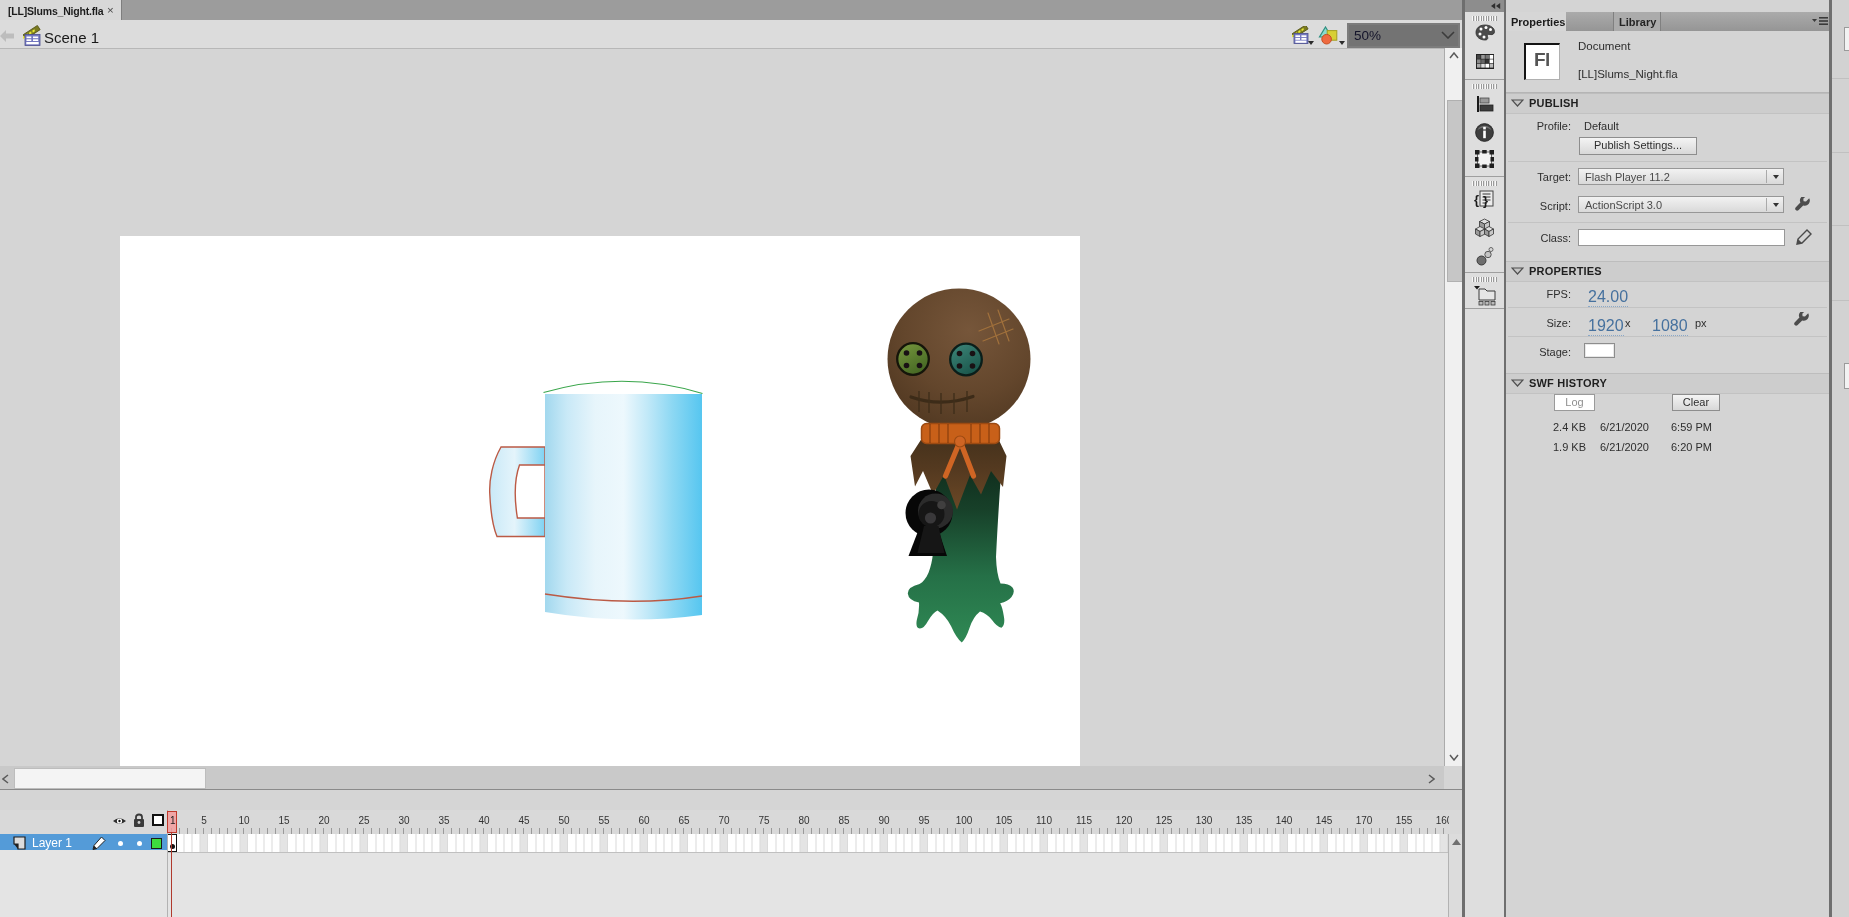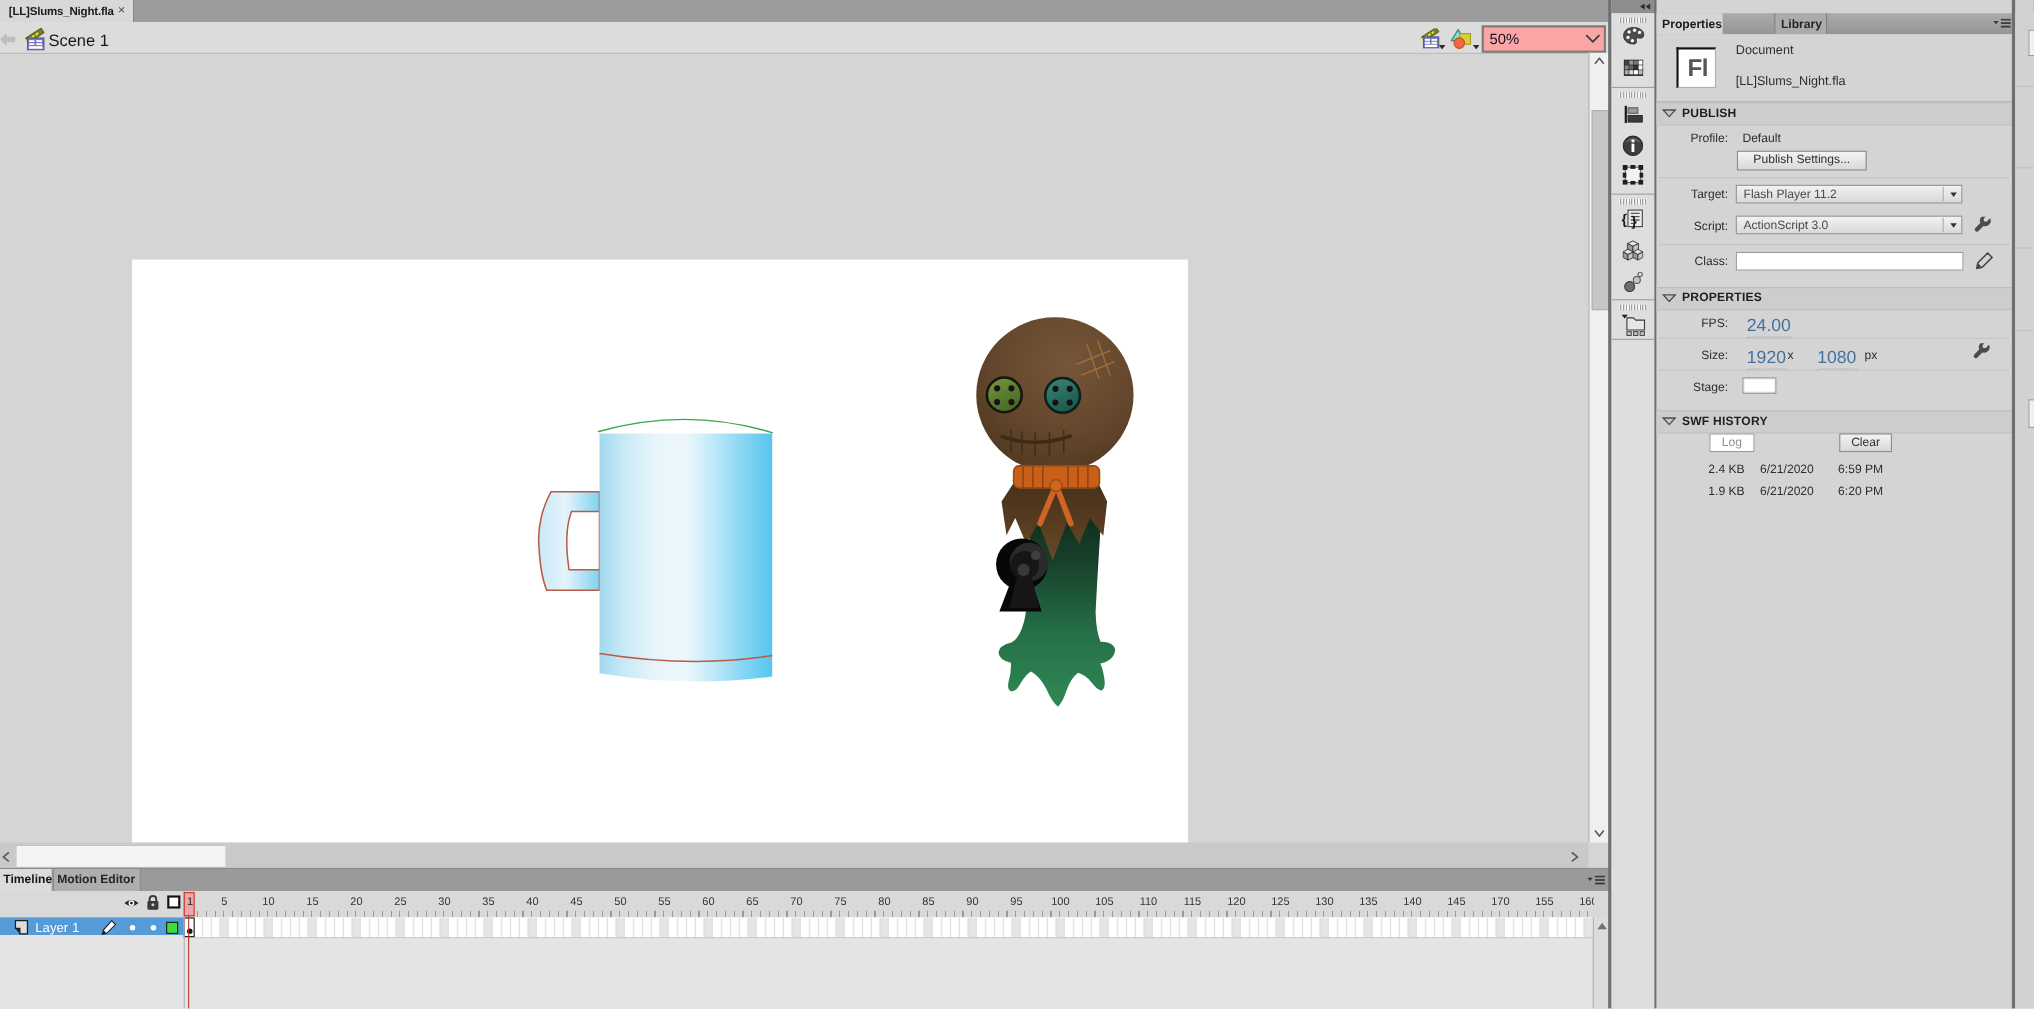--- a/index.html
+++ b/index.html
@@ -7,21 +7,21 @@
        font-family:"Liberation Sans",sans-serif;-webkit-font-smoothing:antialiased;}
   .abs{position:absolute;}
   
   #doctabs{left:0;top:0;width:1464px;height:20px;background:#9c9c9c;}
   #doctab{left:0;top:0;width:122px;height:20px;background:#d8d8d8;border-right:1px solid #7e7e7e;box-sizing:border-box;}
   #doctab span.t{position:absolute;left:8px;top:4.5px;font-size:10.5px;font-weight:bold;color:#1c1c1c;letter-spacing:-0.2px;}
   #doctab span.x{position:absolute;left:107px;top:3.5px;font-size:11.5px;color:#4a4a4a;}
   
   #editbar{left:0;top:20px;width:1462px;height:28px;background:#dcdcdc;border-bottom:1px solid #b7b7b7;}
   #scene-label{left:44px;top:29px;font-size:15px;color:#191919;}
-  #zoombox{left:1347px;top:23px;width:109px;height:21px;background:#fca5a5;border:2px solid #7c7c7c;}
+  #zoombox{left:1347px;top:23px;width:109px;height:21px;background:#737373;border:2px solid #7c7c7c;}
   #zoombox .z{position:absolute;left:5px;top:3px;font-size:13.5px;color:#14142a;}
   
   #pasteboard{left:0;top:49px;width:1444px;height:717px;background:#d5d5d5;}
   #stage{left:120px;top:236px;width:960px;height:530px;background:#ffffff;}
   
   #vscroll{left:1444px;top:48px;width:18px;height:718px;background:#f0f0f0;border-left:1px solid #ababab;}
   #vthumb{left:2px;top:52px;width:14px;height:180px;background:#c6c6c6;border:1px solid #b0b0b0;}
   #hscroll{left:0px;top:766px;width:1444px;height:23px;background:#c9c9c9;}
   #hthumb{left:14px;top:2px;width:190px;height:19px;background:#f4f4f4;border:1px solid #bdbdbd;}
   
@@ -294,34 +294,20 @@
       <div id="hthumb" class="abs"></div>
     <svg class="abs" style="left:2px;top:8px;" width="7" height="10" viewBox="0 0 7 10">
         <path d="M6 1 L1 5 L6 9" fill="none" stroke="#5a5a5a" stroke-width="1.5"></path>
       </svg>
     <svg class="abs" style="left:1428px;top:8px;" width="7" height="10" viewBox="0 0 7 10">
         <path d="M1 1 L6 5 L1 9" fill="none" stroke="#5a5a5a" stroke-width="1.5"></path>
       </svg>
   </div>
 
   <div id="tl-sep" class="abs"></div>
-  <div id="tl-tabs" class="abs">
-    <div id="tl-tab1" class="tl-tab">
-        <span>Timeline</span>
-      </div>
-    <div id="tl-tab2" class="tl-tab">
-        <span>Motion Editor</span>
-      </div>
-    <svg class="abs" style="left:1443px;top:6px;" width="16" height="9" viewBox="0 0 16 9">
-      <path d="M0 2 L5 2 L2.5 5 Z" fill="#3a3a3a"></path>
-      <rect x="7" y="0" width="9" height="1.6" fill="#3a3a3a"></rect>
-        <rect x="7" y="3.2" width="9" height="1.6" fill="#3a3a3a"></rect>
-        <rect x="7" y="6.4" width="9" height="1.6" fill="#3a3a3a"></rect>
-    </svg>
-  </div>
   <div id="tl-head" class="abs">
     <div id="ruler-nums" style="position:absolute;left:0;top:0;width:1449px;height:24px;overflow:hidden;">
         <div class="ruler-num" style="left:204px;transform:translateX(-50%);">5</div>
         <div class="ruler-num" style="left:244px;transform:translateX(-50%);">10</div>
         <div class="ruler-num" style="left:284px;transform:translateX(-50%);">15</div>
         <div class="ruler-num" style="left:324px;transform:translateX(-50%);">20</div>
         <div class="ruler-num" style="left:364px;transform:translateX(-50%);">25</div>
         <div class="ruler-num" style="left:404px;transform:translateX(-50%);">30</div>
         <div class="ruler-num" style="left:444px;transform:translateX(-50%);">35</div>
         <div class="ruler-num" style="left:484px;transform:translateX(-50%);">40</div>
@@ -536,21 +522,21 @@
       <svg class="abs" style="left:306px;top:5px;" width="16" height="9" viewBox="0 0 16 9">
         <path d="M0 2 L5 2 L2.5 5 Z" fill="#3a3a3a"></path>
         <rect x="7" y="0" width="9" height="1.6" fill="#3a3a3a"></rect>
           <rect x="7" y="3.2" width="9" height="1.6" fill="#3a3a3a"></rect>
           <rect x="7" y="6.4" width="9" height="1.6" fill="#3a3a3a"></rect>
       </svg>
     </div>
     <div id="props-content">
 
       <div class="abs" style="left:18px;top:43px;width:36px;height:37px;background:#fff;border-top:2px solid #141414;border-left:2px solid #141414;border-right:1px solid #b0b0b0;border-bottom:1px solid #b0b0b0;box-sizing:border-box;"></div>
-      <div class="abs" style="left:28px;top:49px;font-size:22px;font-weight:bold;color:#555;letter-spacing:-0.5px;">Fl</div>
+      <div class="abs" style="left:28px;top:49px;font-size:19px;font-weight:bold;color:#555;letter-spacing:-0.5px;">Fl</div>
       <div class="val" style="left:72px;top:40px;font-size:11.5px;">Document</div>
       <div class="val" style="left:72px;top:68px;font-size:11.5px;">[LL]Slums_Night.fla</div>
       <div class="hr" style="top:92px;left:0;width:323px;background:#b5b5b5;"></div>
 
       <div class="sechead" style="top:93px;">
           <b>PUBLISH</b>
         </div>
       <svg class="abs" style="left:5px;top:99px;" width="13" height="8" viewBox="0 0 13 8">
           <path d="M1 1 L12 1 L6.5 7 Z" fill="#c6c6c6" stroke="#4f4f4f" stroke-width="1.2"></path>
         </svg>

